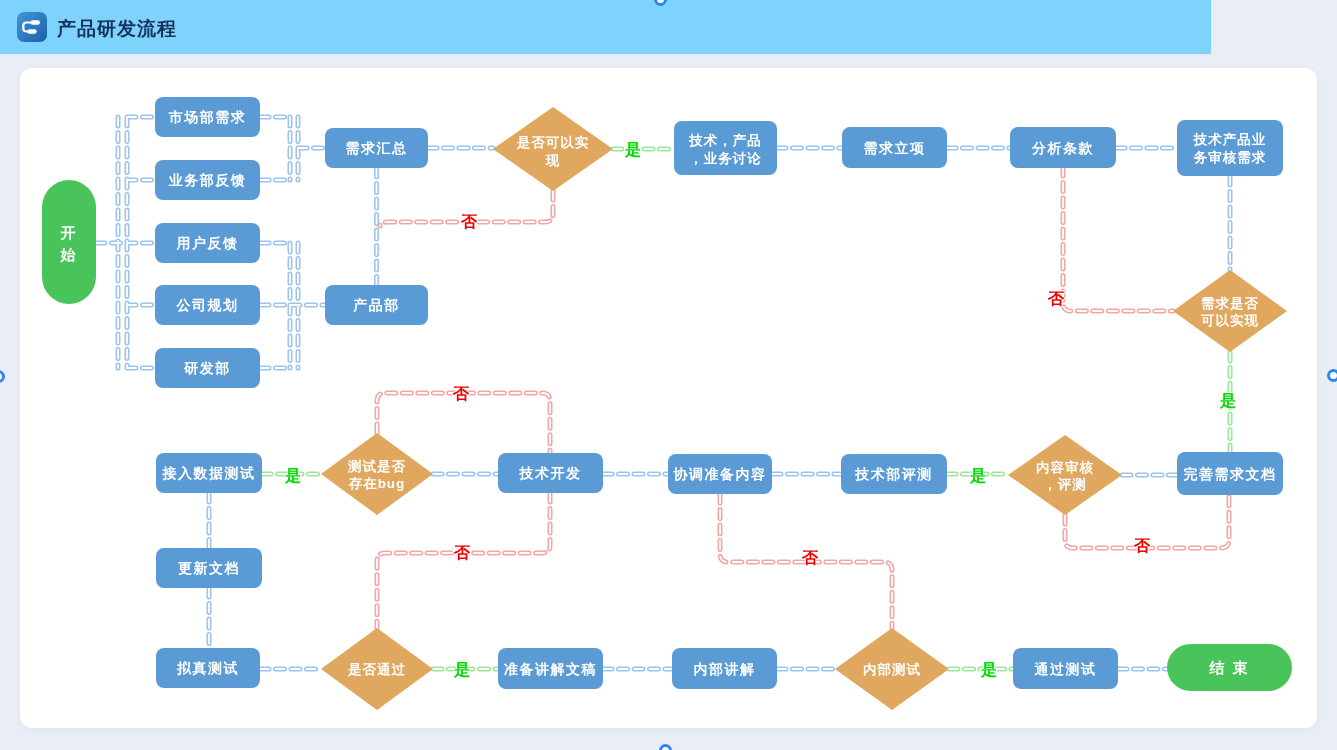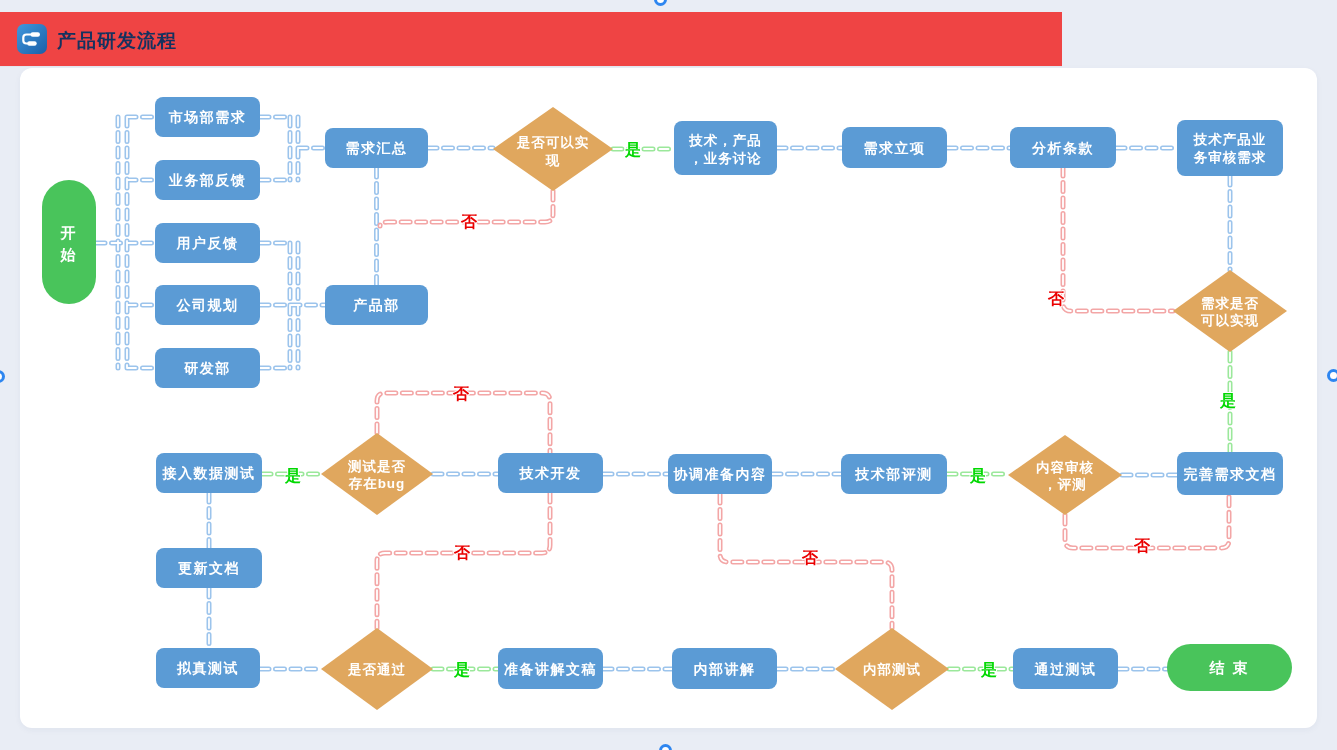--- a/index.html
+++ b/index.html
@@ -1,20 +1,20 @@
 <!DOCTYPE html>
 <html><head>
 <meta charset="utf-8">
 <style>
   * { margin:0; padding:0; box-sizing:border-box; }
   html,body { width:1337px; height:750px; overflow:hidden;
     font-family:"Liberation Sans", sans-serif; background:#e9edf5; }
   
-  .header { position:absolute; left:0; top:12px; width:1062px; height:55px;
-    background:#ef4444; border-bottom:1px solid #e2e6ee; z-index:5; }
+  .header { position:absolute; left:0; top:0; width:1211px; height:55px;
+    background:#7dd3fc; border-bottom:1px solid #e2e6ee; z-index:5; }
   .app-icon { position:absolute; left:17px; top:12px; width:30px; height:30px; }
   .title { position:absolute; left:57px; top:16px; font-size:19px; font-weight:bold;
     color:#15325f; letter-spacing:1px; }
   
   .canvas { position:absolute; left:20px; top:68px; width:1297px; height:660px;
     background:#ffffff; border-radius:12px; box-shadow:0 2px 6px rgba(30,50,90,.05); }
   svg.flow { position:absolute; left:0; top:0; z-index:2; }
   
   .nrect { fill:#5b9bd5; }
   .ndia  { fill:#e0a75e; }

